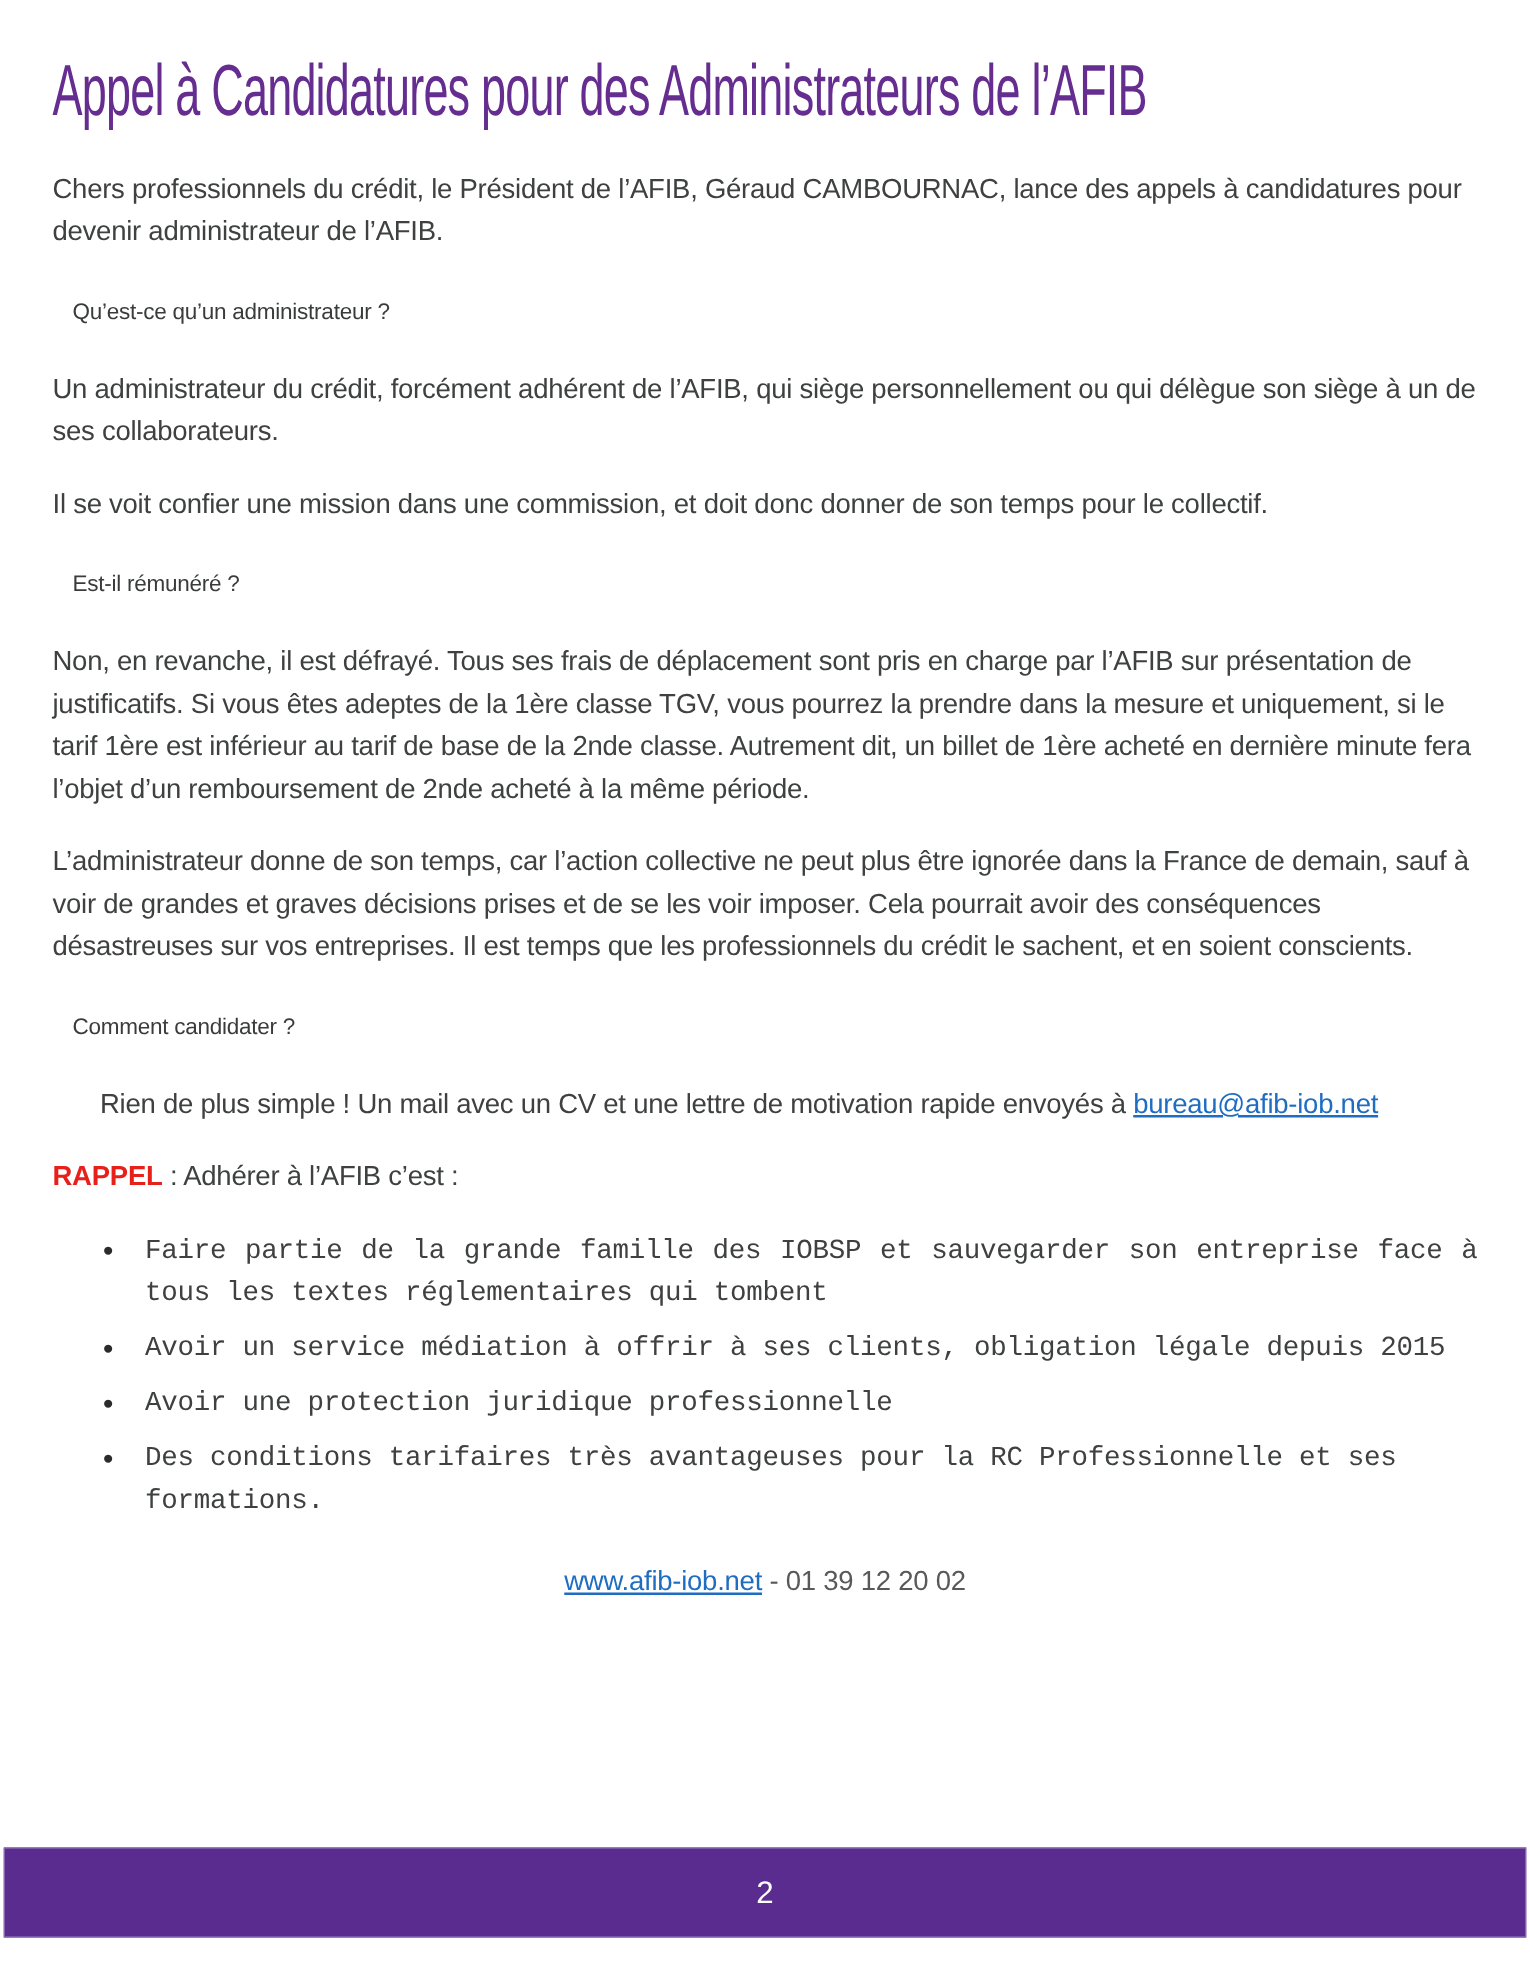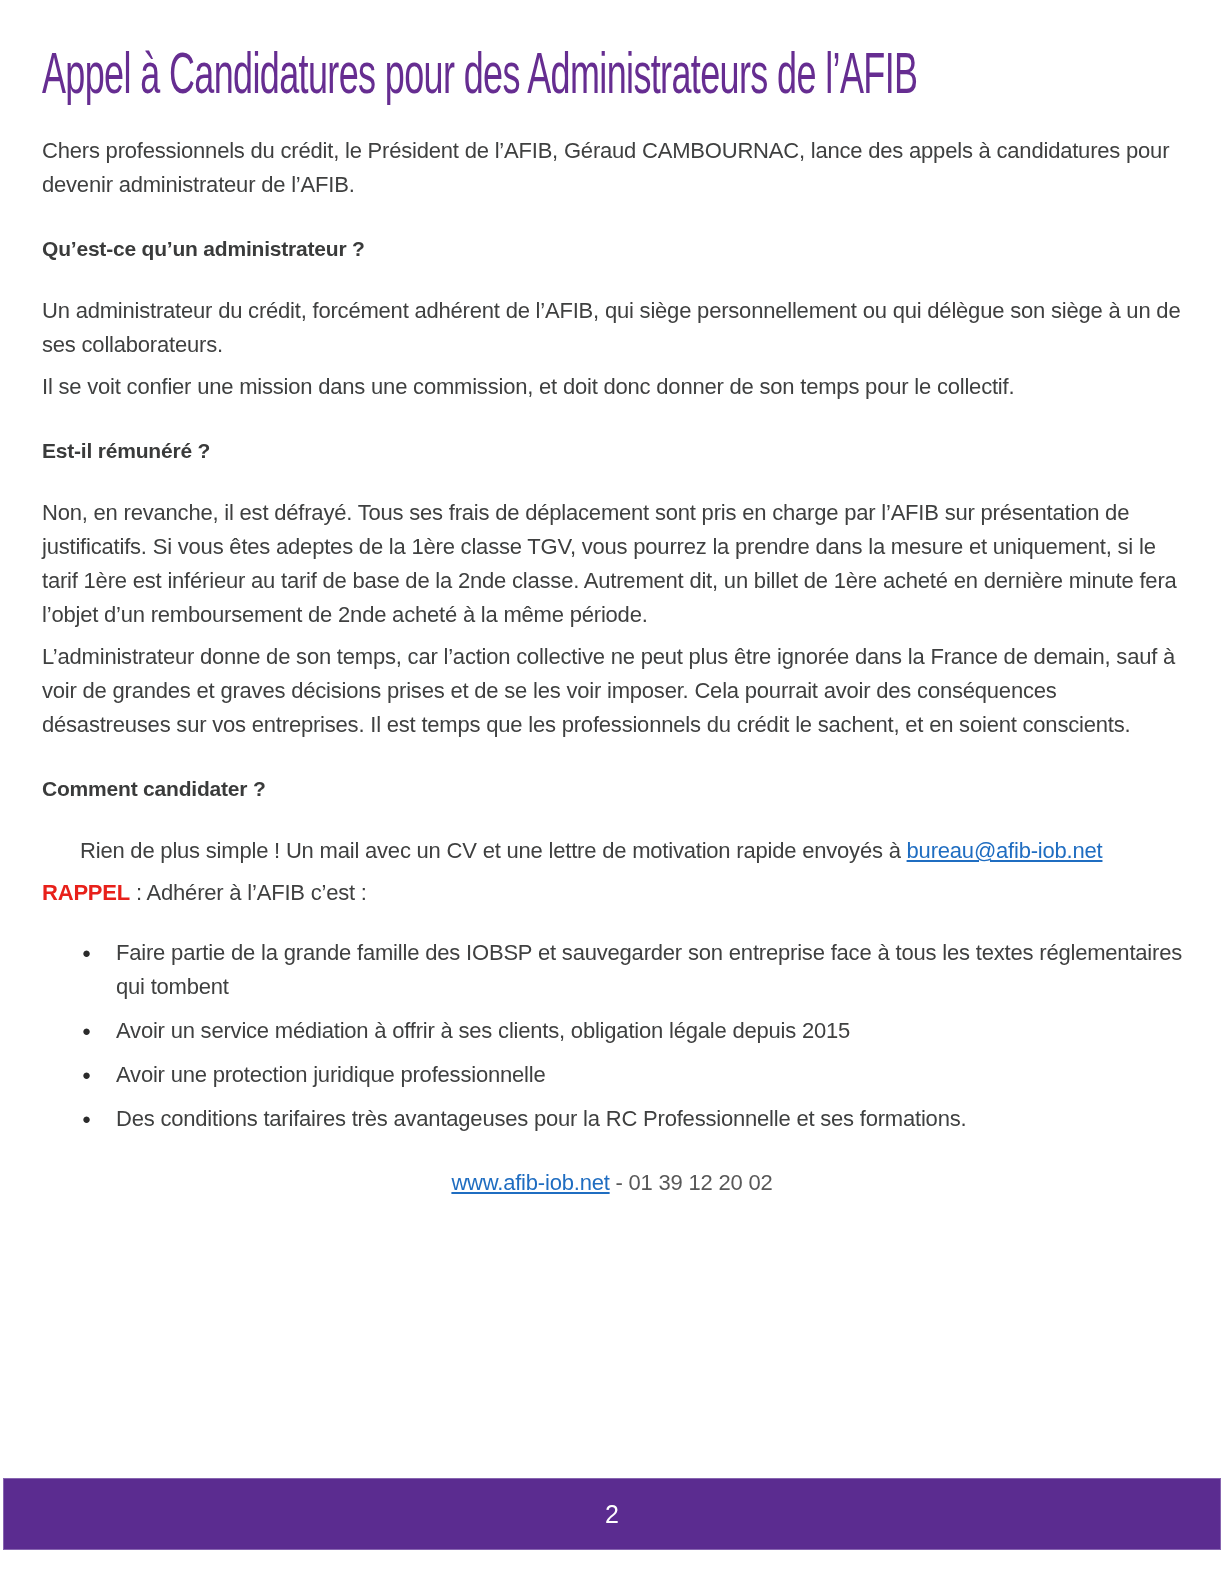--- a/index.html
+++ b/index.html
@@ -32,27 +32,27 @@
   h1.doc-title .squeeze {
     display: inline-block;
     white-space: nowrap;
     transform: scaleX(0.62);
     transform-origin: 0 50%;
   }
   p, h2, .line {
     font-size: 22px;
     letter-spacing: -0.2px;
     line-height: 34px;
-    margin: 8px 0;
+    margin: 24px 0;
   }
   h2.section-heading {
-    font-weight: bold;
-    font-size: 21px;
+    font-weight: normal;
+    font-size: 18px;
     color: #3a3b3b;
-    margin: 30px 0 28px 0;
+    margin: 30px 0 28px 16px;
   }
   p.body-par { color: #3f4040; }
   p.indented { text-indent: 38px; }
   a.link {
     color: #1F6DC1;
     text-decoration: underline;
     cursor: pointer;
     text-align: center;
   }
   .rappel-label {
@@ -71,21 +71,21 @@
     letter-spacing: -0.2px;
     line-height: 34px;
     margin: 10px 0;
     padding-left: 40px;
   }
   ul.bullet-list .bullet {
     flex: 0 0 34px;
     font-size: 15px;
     color: #2b2b2b;
   }
-  ul.bullet-list .li-text { flex: 1; }
+  ul.bullet-list .li-text { flex: 1; font-family: Liberation Mono, monospace; }
   ul.bullet-list li.justified .li-text { text-align: justify; }
   .center-line {
     text-align: center;
     margin-top: 30px;
     color: #595959;
   }
   .footer-bar {
     position: absolute;
     left: 3px;
     right: 3px;

